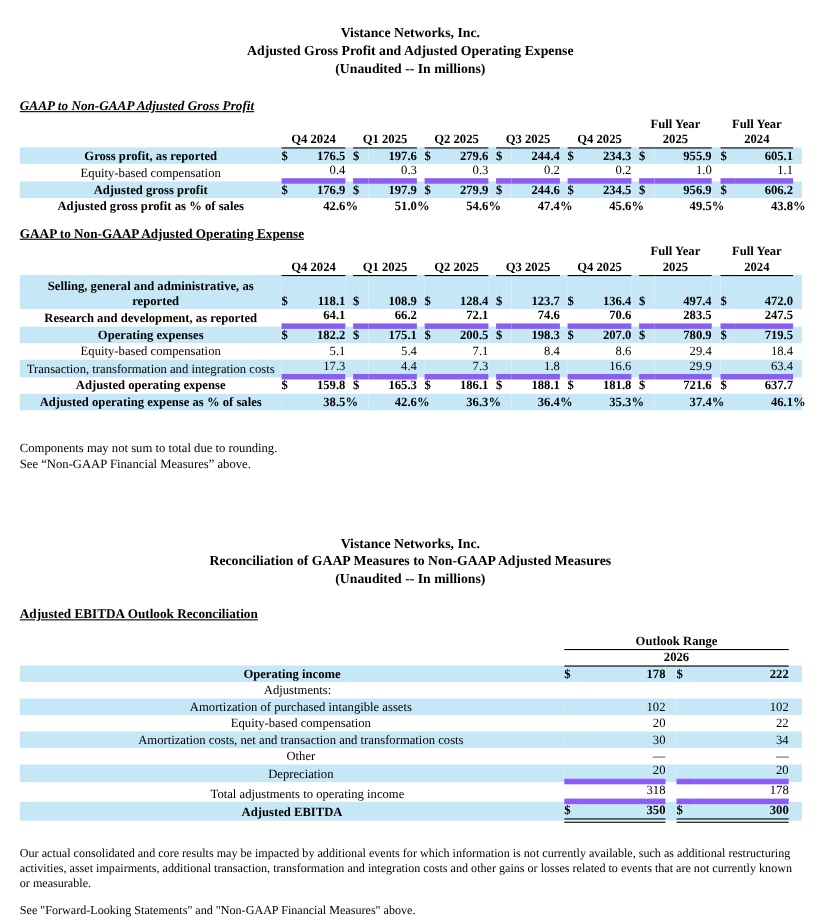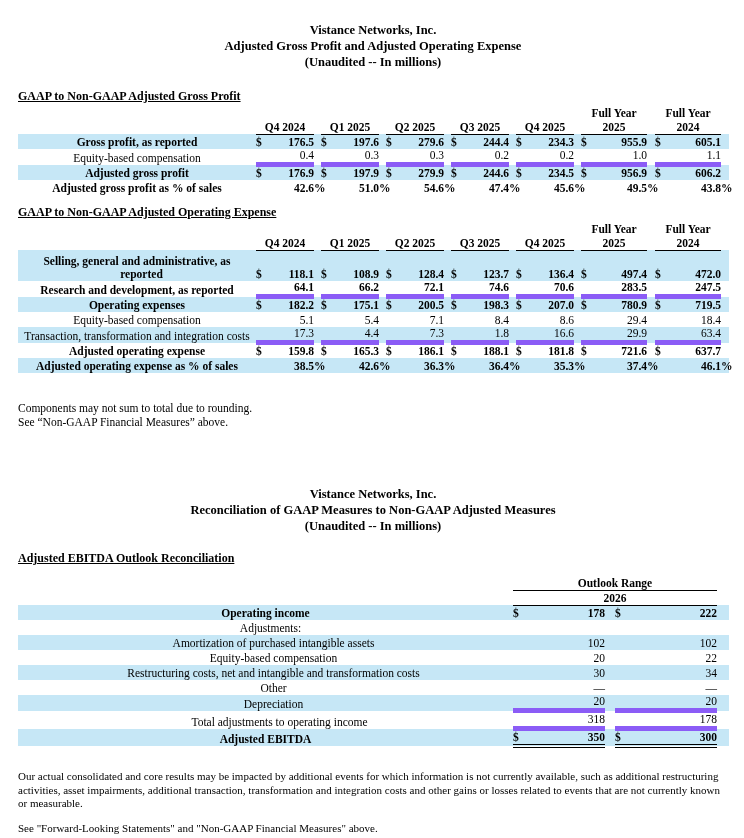--- a/index.html
+++ b/index.html
@@ -10,21 +10,21 @@
     padding: 22px 16px 0 18px;
     font-family: "Liberation Serif", serif;
     color: #000;
     font-size: 11.5px;
   }
   .center-title { text-align: center; font-weight: bold; font-size: 12.5px; line-height: 16px; }
   .sect {
     font-weight: bold; font-size: 12px; text-decoration: underline;
     height: 15px; line-height: 15px; white-space: nowrap;
   }
-  .m-sect1 { margin-top: 19px; }
+  .m-sect1 { margin-top: 19px; font-style: italic; }
   .m-sect2 { margin-top: 10px; }
   .m-sect3 { margin-top: 17px; }
 
   table.fin { border-collapse: collapse; table-layout: fixed; width: 711px; font-size: 11.5px; margin-top: 3px; }
   table.fin td { padding: 0; vertical-align: bottom; line-height: 13px; white-space: nowrap; overflow: visible; }
   .qt tbody tr { height: 15px; }
   .qt thead tr.h1 { height: 13px; }
   .qt thead tr.h2 { height: 14px; }
   .qt tbody tr.two-line { height: 31px; }
   table.et { margin-top: 8px; }
@@ -527,21 +527,21 @@
         <tr>
           <td class="lbl" style="padding-left: 16px;">Equity-based compensation</td>
           <td class="dollar"></td>
           <td class="val">20</td>
           <td class="sfx"></td>
           <td class="dollar"></td>
           <td class="val">22</td>
           <td class="sfx"></td>
         </tr>
         <tr class="hl ">
-          <td class="lbl" style="padding-left: 16px;">Restructuring costs, net and intangible and transformation costs</td>
+          <td class="lbl" style="padding-left: 16px;">Amortization costs, net and transaction and transformation costs</td>
           <td class="dollar"></td>
           <td class="val">30</td>
           <td class="sfx"></td>
           <td class="dollar"></td>
           <td class="val">34</td>
           <td class="sfx"></td>
         </tr>
         <tr>
           <td class="lbl" style="padding-left: 16px;">Other</td>
           <td class="dollar"></td>

